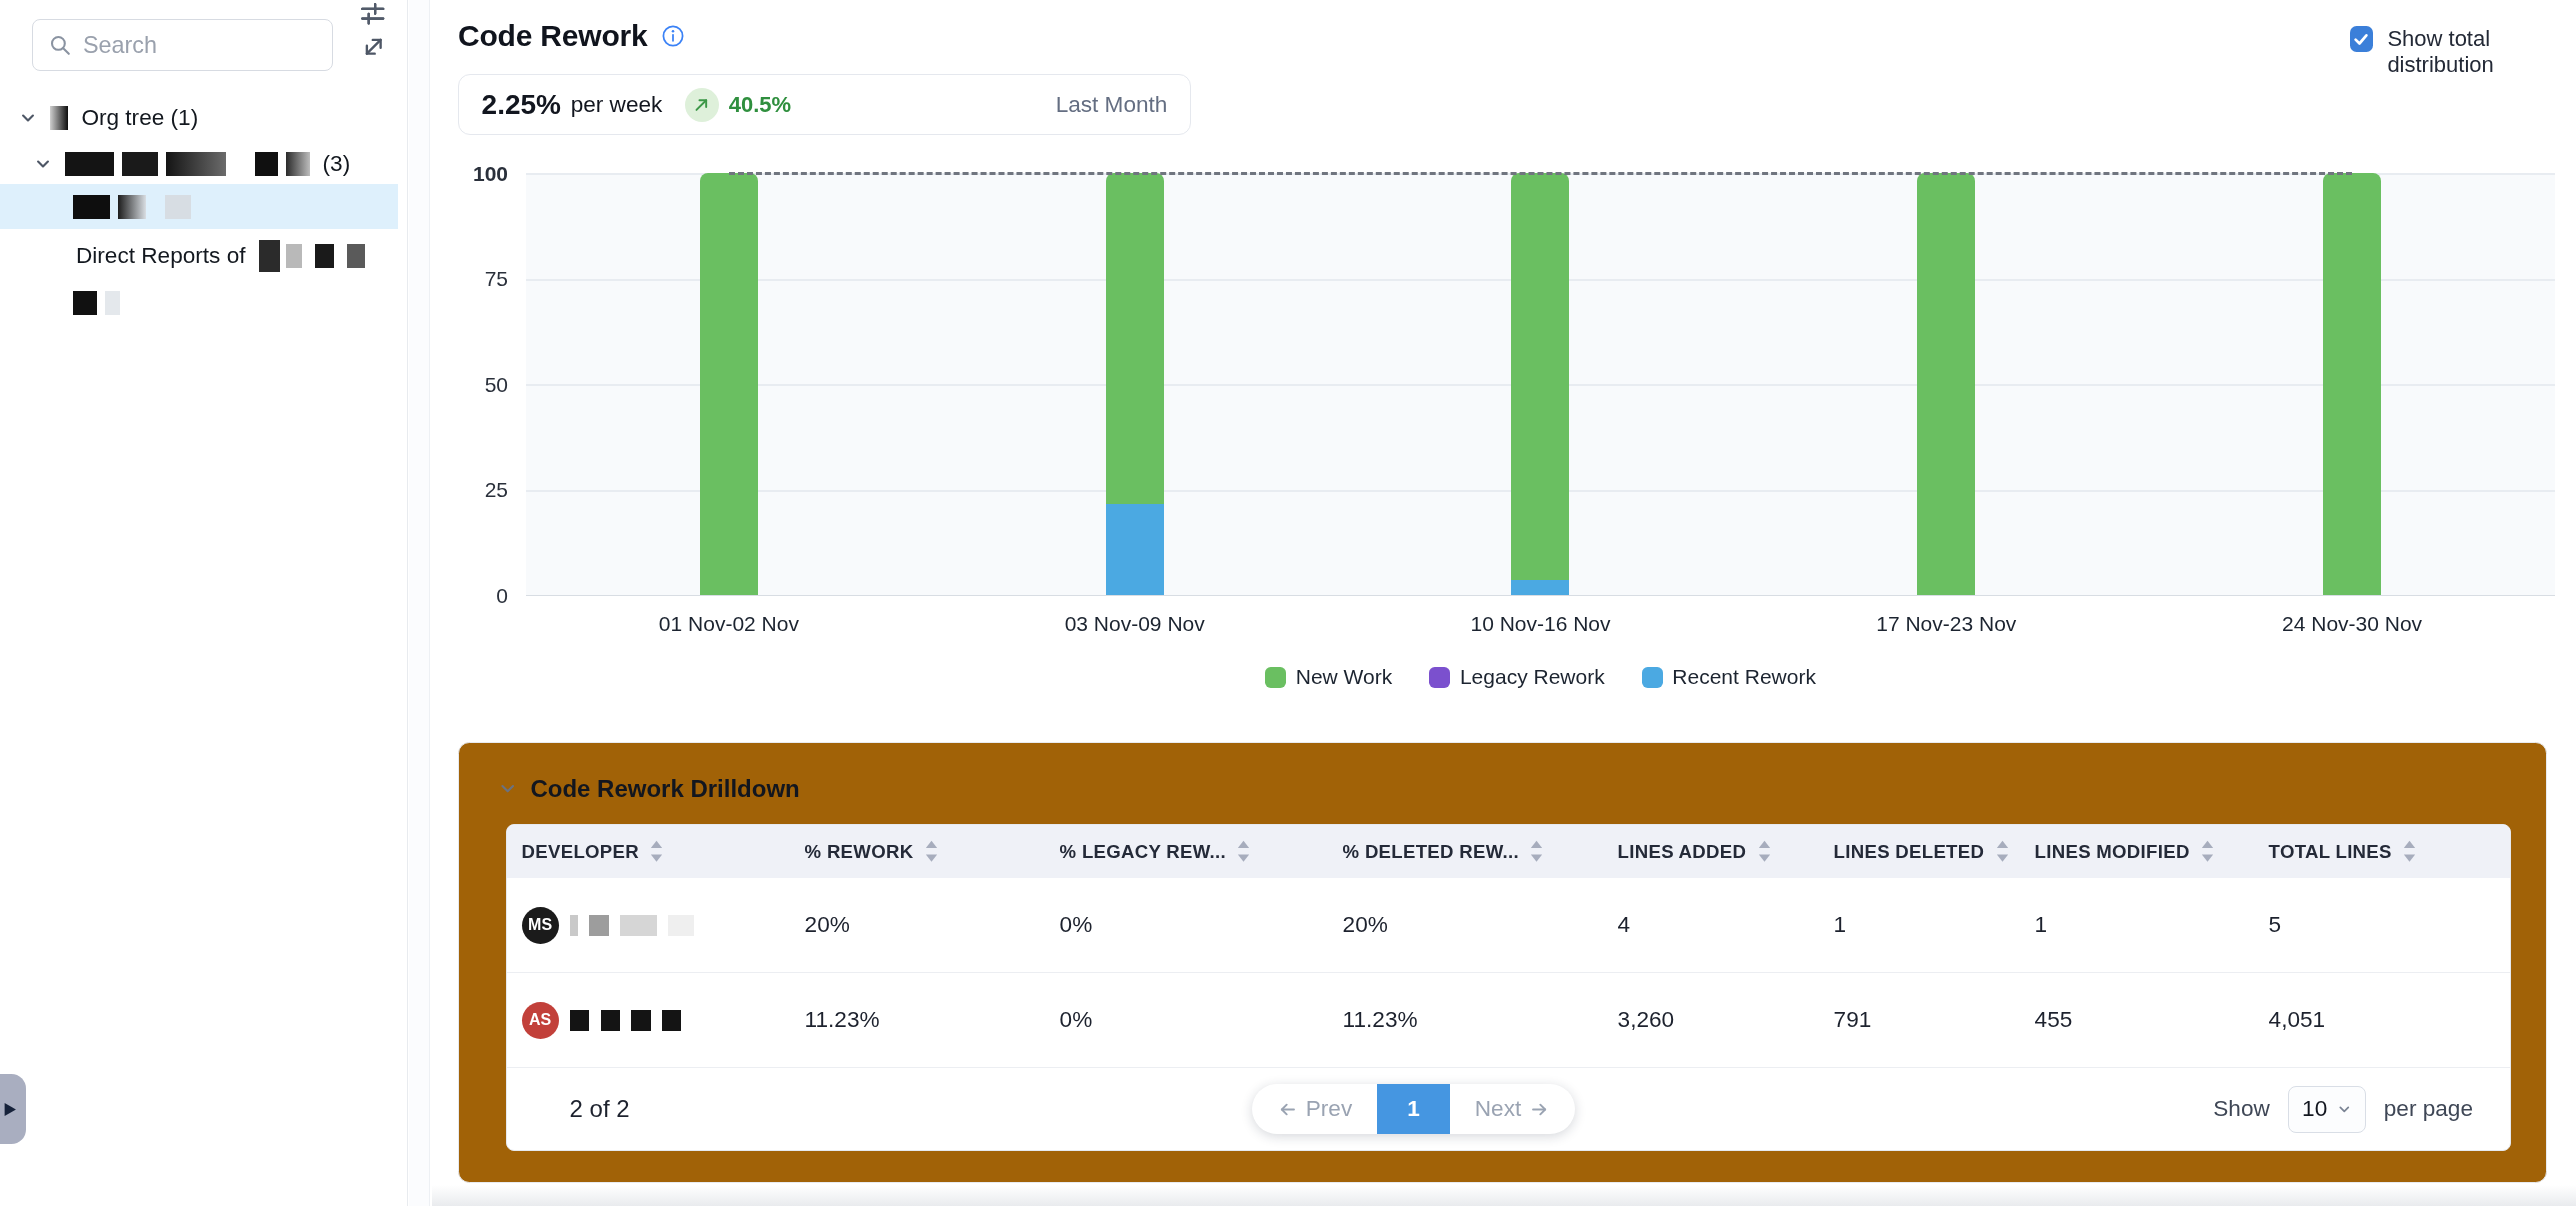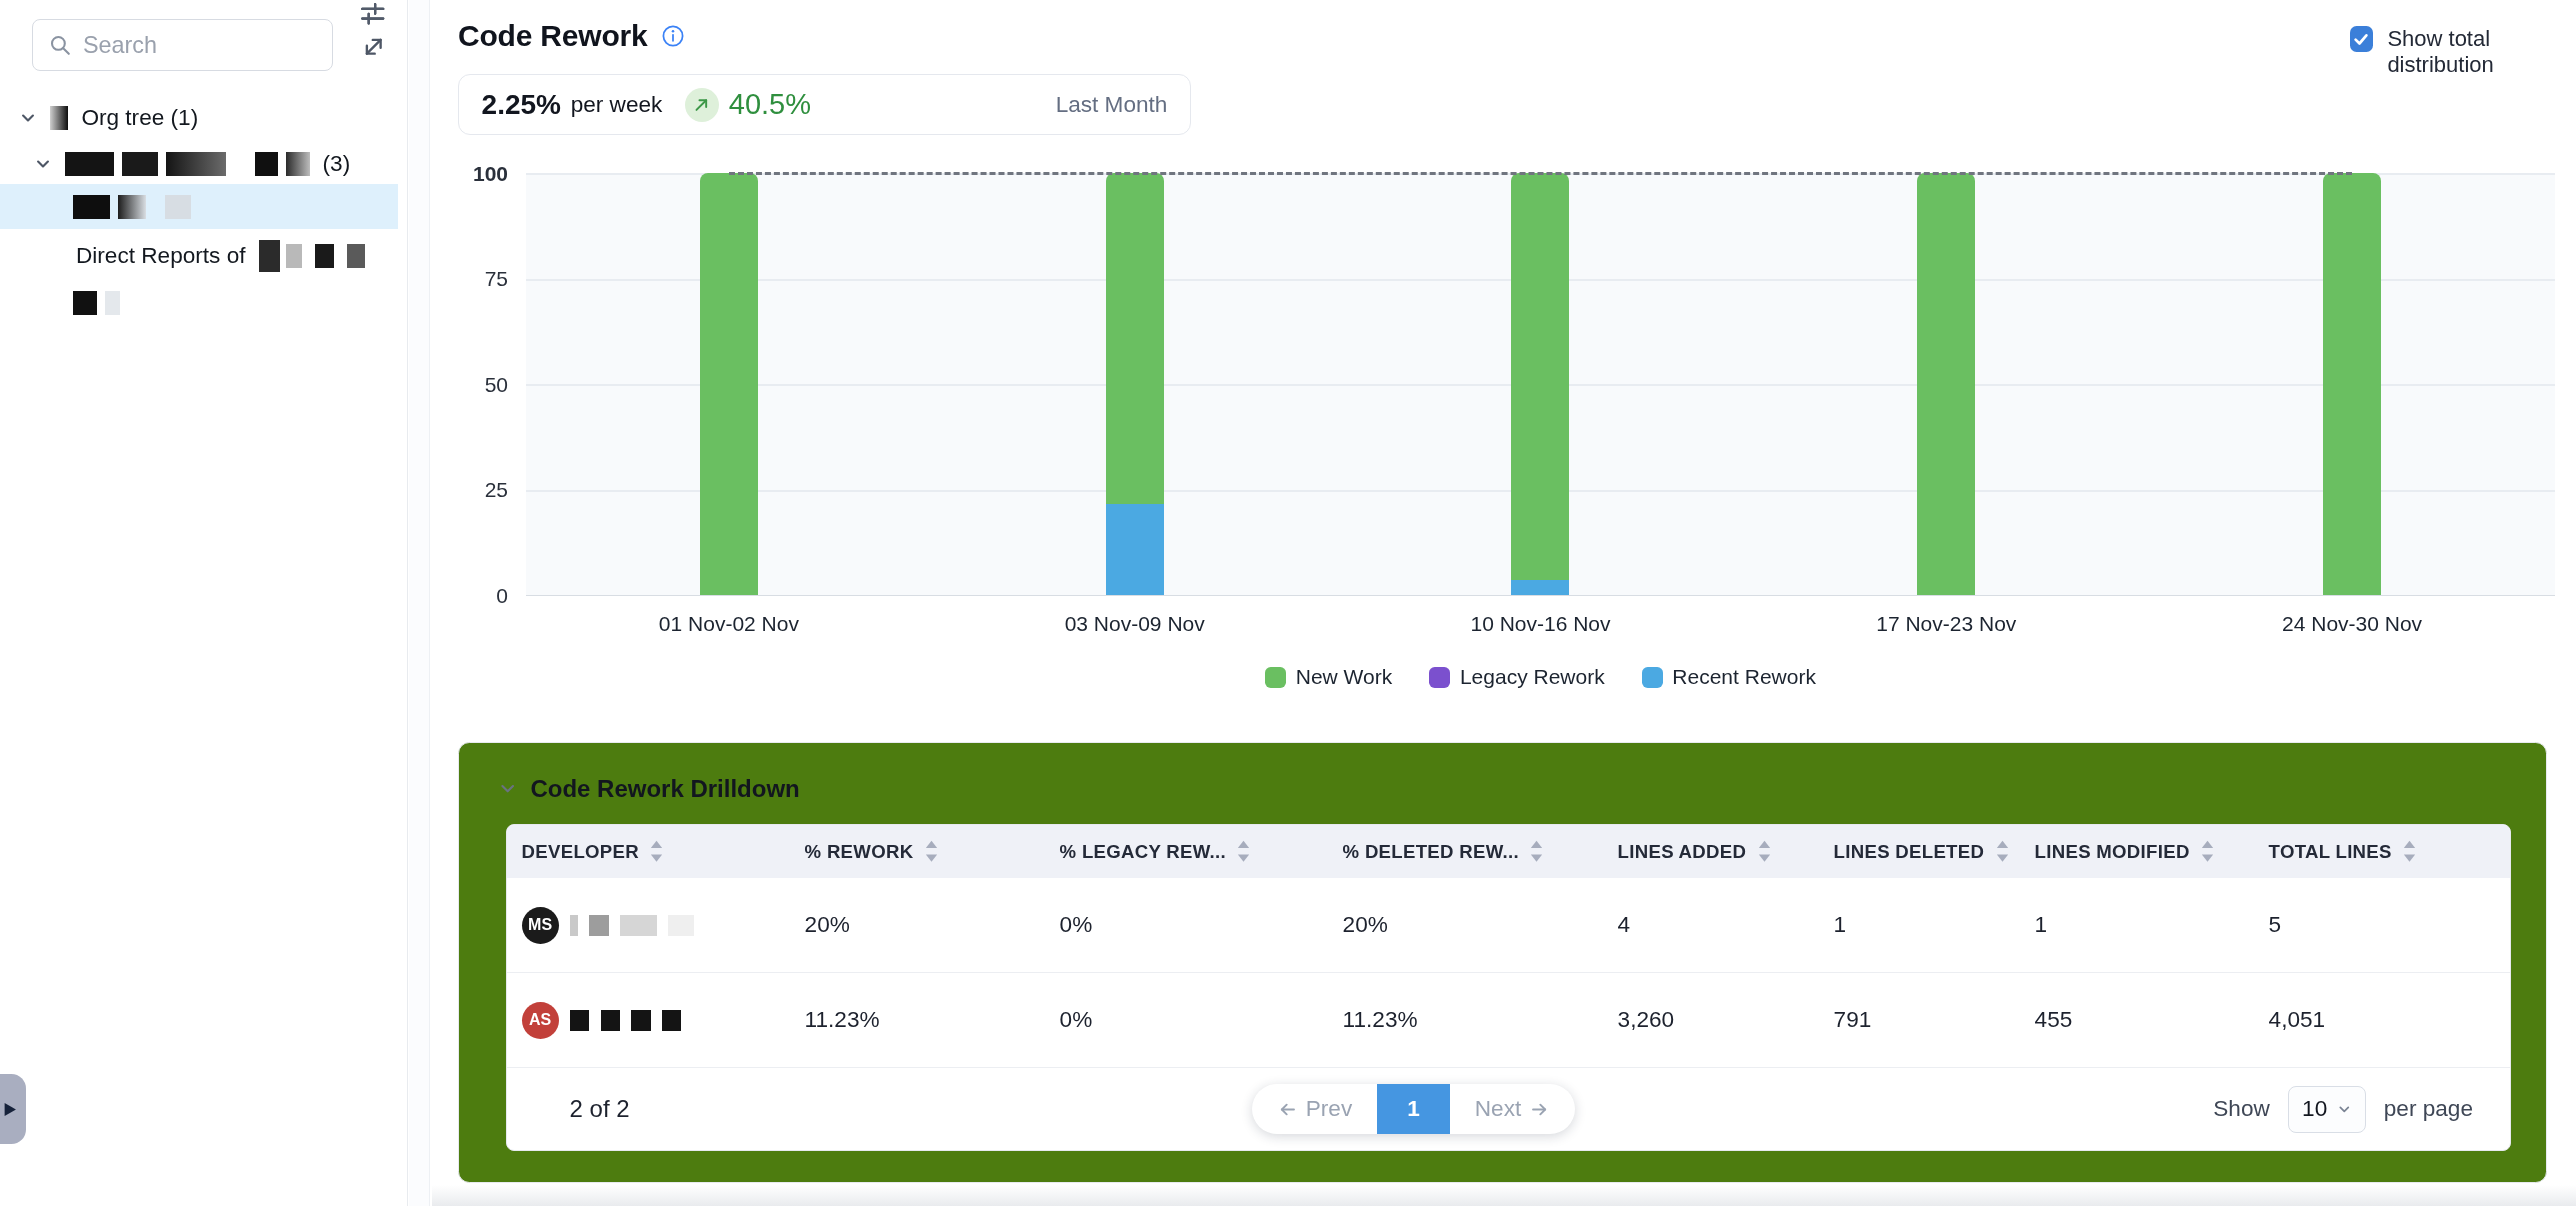--- a/index.html
+++ b/index.html
@@ -29,40 +29,40 @@
   .page-title { position:absolute; left:458px; top:19.4px; display:flex; align-items:center; gap:13px; }
   .page-title h1 { font-size:30px; font-weight:700; color:#10141d; letter-spacing:-0.2px; }
   .toggle-wrap { position:absolute; left:2350px; top:26px; display:flex; align-items:flex-start; gap:14.6px; cursor:pointer; }
   .checkbox { width:26px; height:26px; border-radius:6.5px; background:#3b7fd9; display:flex; align-items:center; justify-content:center; }
   .toggle-label { font-size:22px; color:#232936; }
   
   .stats-card { position:absolute; left:458px; top:74px; width:733px; height:61px; border:1.6px solid #e5e8ee; border-radius:12px; display:flex; align-items:center; padding:0 22.6px; gap:9.7px; background:#fff; }
   .stat-value { font-size:28px; font-weight:700; color:#12161f; }
   .stat-unit  { font-size:22.6px; color:#12161f; margin-right:13px; }
   .delta-badge { width:34px; height:34px; border-radius:50%; background:#def0da; display:flex; align-items:center; justify-content:center; }
-  .delta-value { font-size:29px; font-weight:400; color:#2f8f3e; }
+  .delta-value { font-size:22px; font-weight:700; color:#2f8f3e; }
   .stat-period { margin-left:auto; font-size:22.6px; color:#646e82; }
   
   .chart { position:absolute; left:458px; top:174px; width:2097px; }
   .chart-row { display:flex; }
   .ylabels { width:68px; position:relative; }
   .ytick { position:absolute; right:18px; font-size:21px; color:#2a303b; }
   .plot { position:relative; flex:1; height:422px; background:#f8fafc; border-bottom:1.6px solid #d8dde3; display:flex; }
   .gridline { position:absolute; left:0; right:0; height:1.6px; background:#e8ecf1; }
   .slot { flex:1; position:relative; }
   .seg { position:absolute; left:50%; width:58px; margin-left:-29px; }
   .seg.rounded-top { border-radius:8px 8px 0 0; }
   .dashline { position:absolute; top:-1.6px; border-top:3.2px dashed #70757f; z-index:3; }
   .xlabels { display:flex; margin-left:68px; padding-top:16px; }
   .xlabel { flex:1; text-align:center; font-size:21px; color:#1c2430; }
   .legend { display:flex; justify-content:center; gap:37px; margin-left:68px; margin-top:29px; }
   .legend-item { display:flex; align-items:center; gap:9.7px; font-size:21px; color:#1c2430; }
   .swatch { width:21px; height:21px; border-radius:5.7px; }
   
-  .drill-card { position:absolute; left:458px; top:742px; width:2089px; height:441px; border:1.6px solid #e7eaef; border-radius:11.3px; background:#4d7c0f; }
+  .drill-card { position:absolute; left:458px; top:742px; width:2089px; height:441px; border:1.6px solid #e7eaef; border-radius:11.3px; background:#a16207; }
   .drill-head { position:absolute; left:39px; top:32px; display:flex; align-items:center; gap:13px; cursor:pointer; }
   .drill-head h2 { font-size:24px; font-weight:700; color:#12161f; }
   .table { position:absolute; left:47px; top:81px; width:2005px; height:327px; border:1.6px solid #e6e9ee; border-radius:8px; overflow:hidden; display:flex; flex-direction:column; background:#fff; }
   .thead { height:53px; background:#eff1f7; display:grid; grid-template-columns:283px 255px 283px 275px 216px 201px 234px 1fr; align-items:center; padding-left:14.6px; }
   .th { display:flex; align-items:center; gap:11.3px; font-size:18.6px; font-weight:700; color:#242a38; letter-spacing:0.3px; cursor:pointer; }
   .tbody { }
   .tr { height:95px; display:grid; grid-template-columns:283px 255px 283px 275px 216px 201px 234px 1fr; align-items:center; padding-left:14.6px; border-bottom:1.6px solid #eceef2; font-size:22.6px; color:#1d222e; }
   .dev-cell { display:flex; align-items:center; gap:11.3px; }
   .avatar { width:37px; height:37px; border-radius:50%; color:#fff; font-size:16px; font-weight:700; display:flex; align-items:center; justify-content:center; flex:none; }
   .tfoot { flex:1; position:relative; display:flex; align-items:center; }

